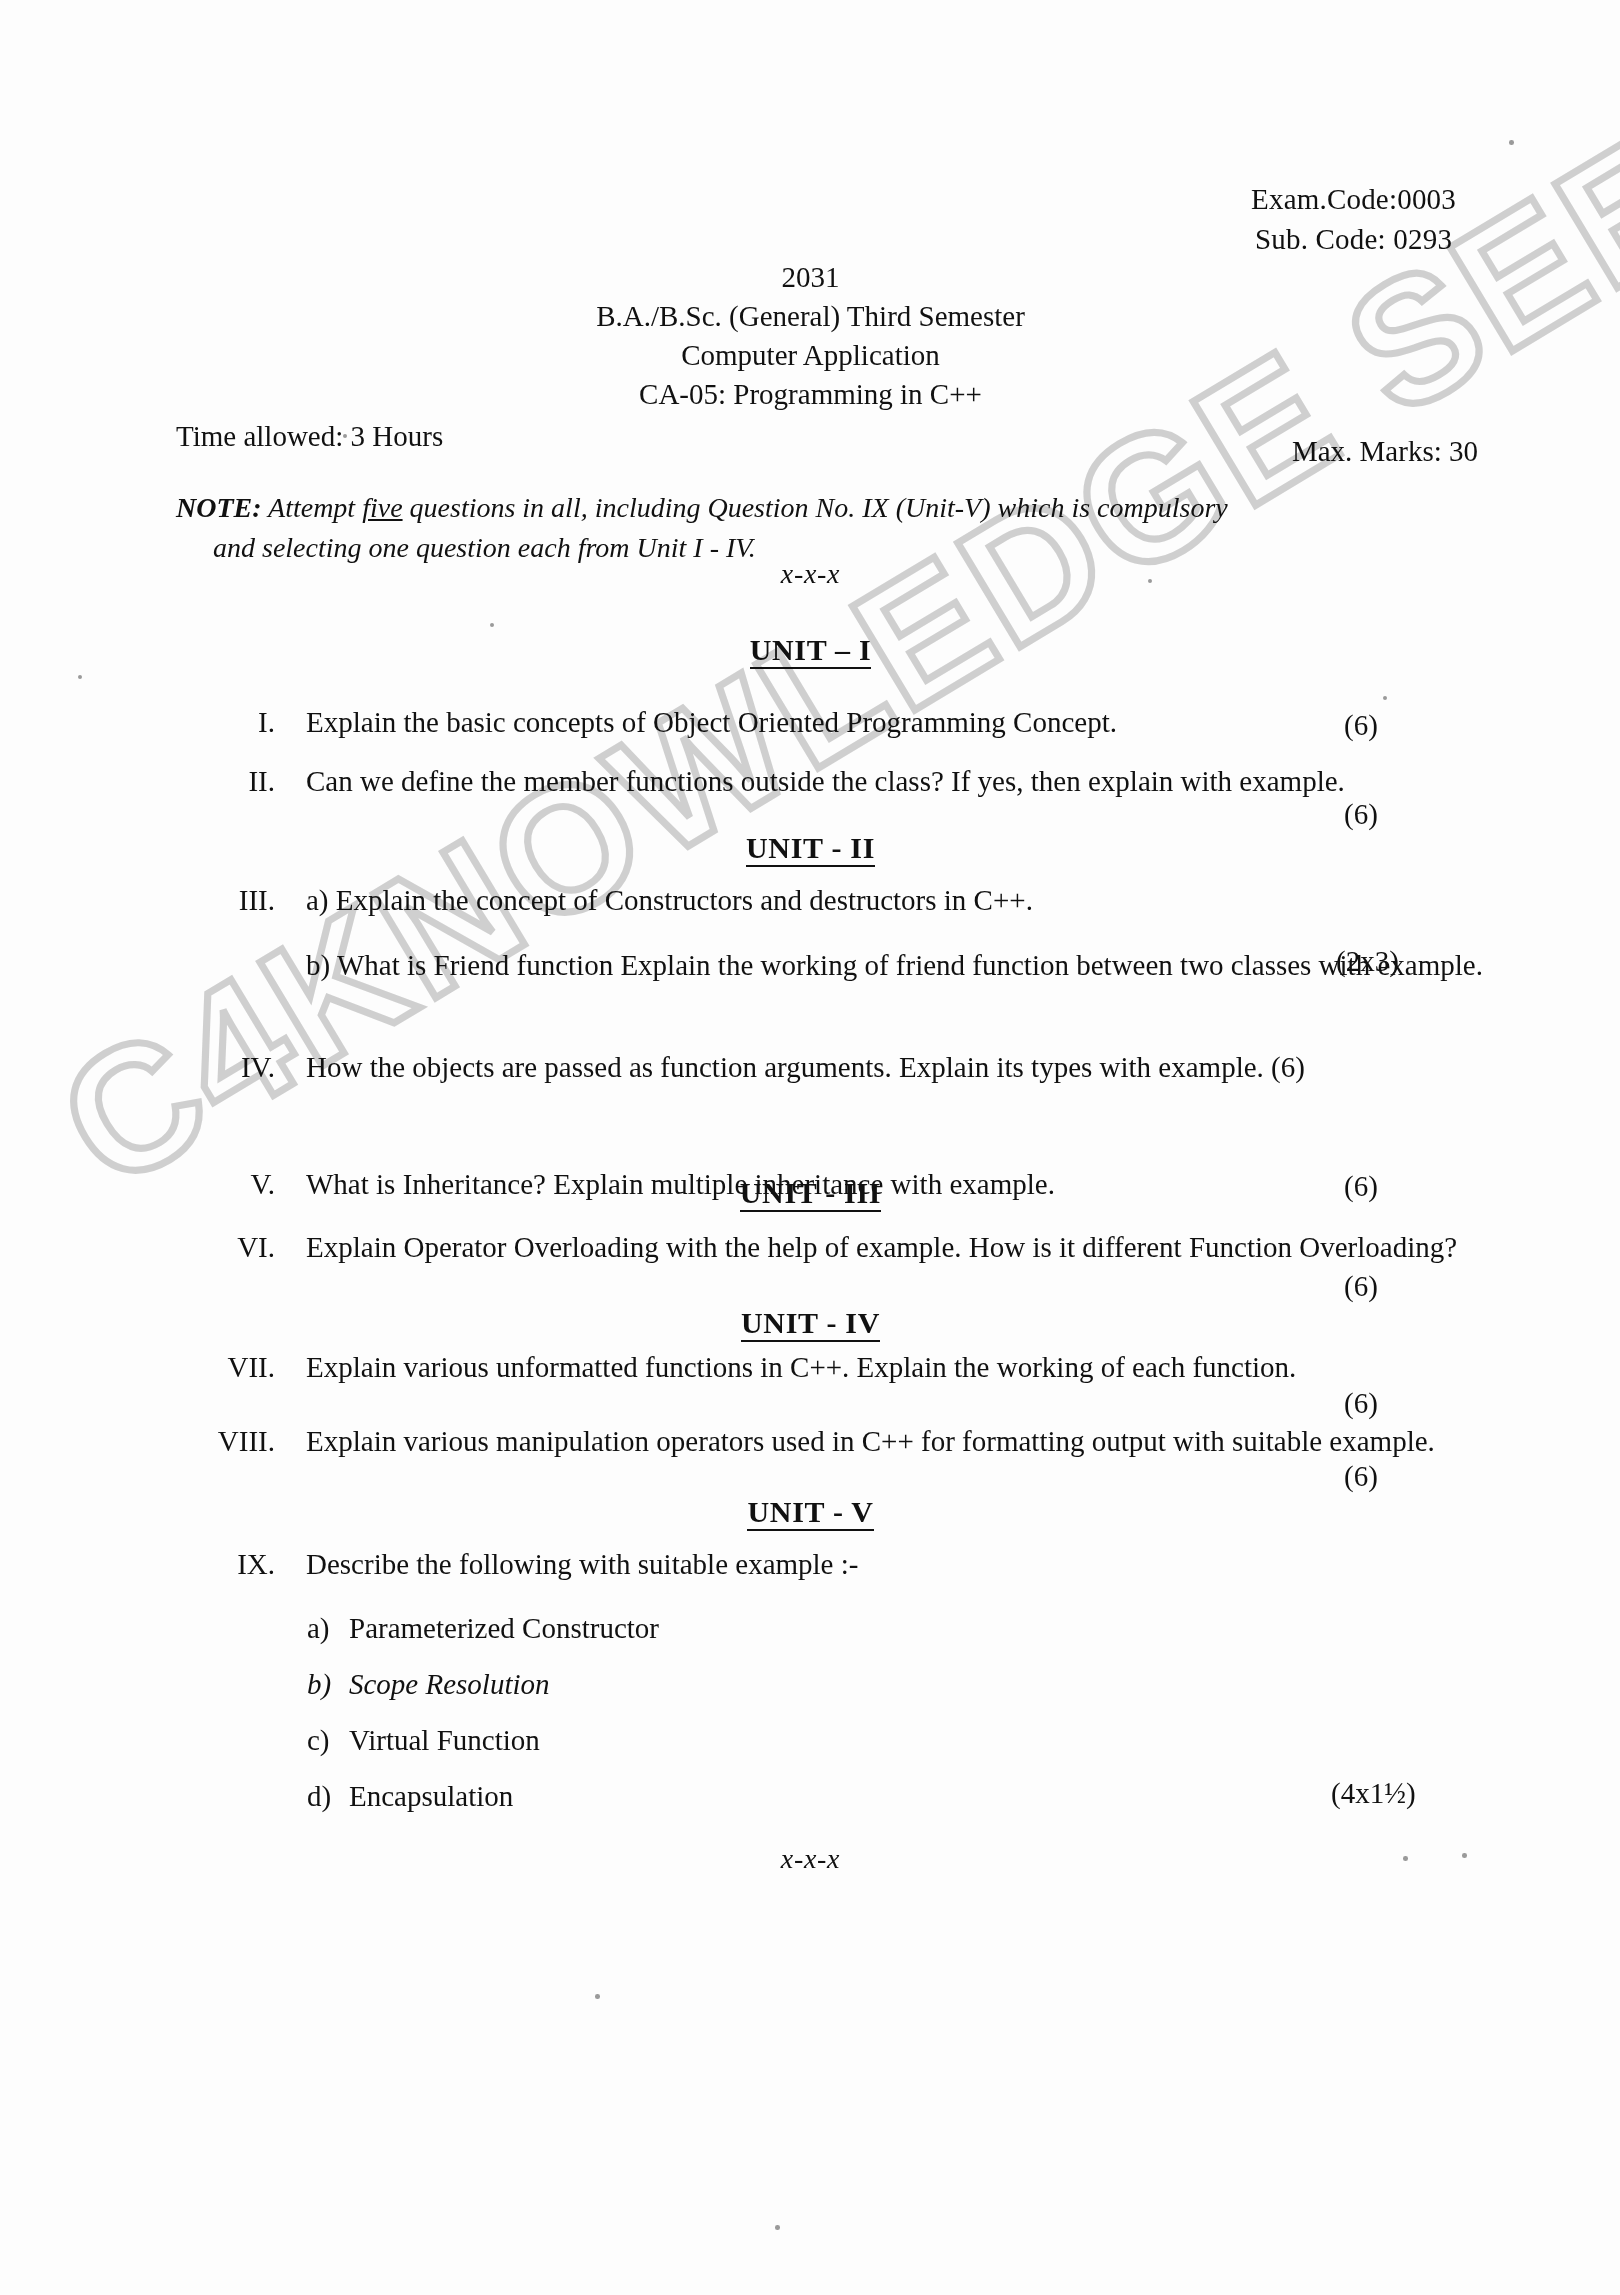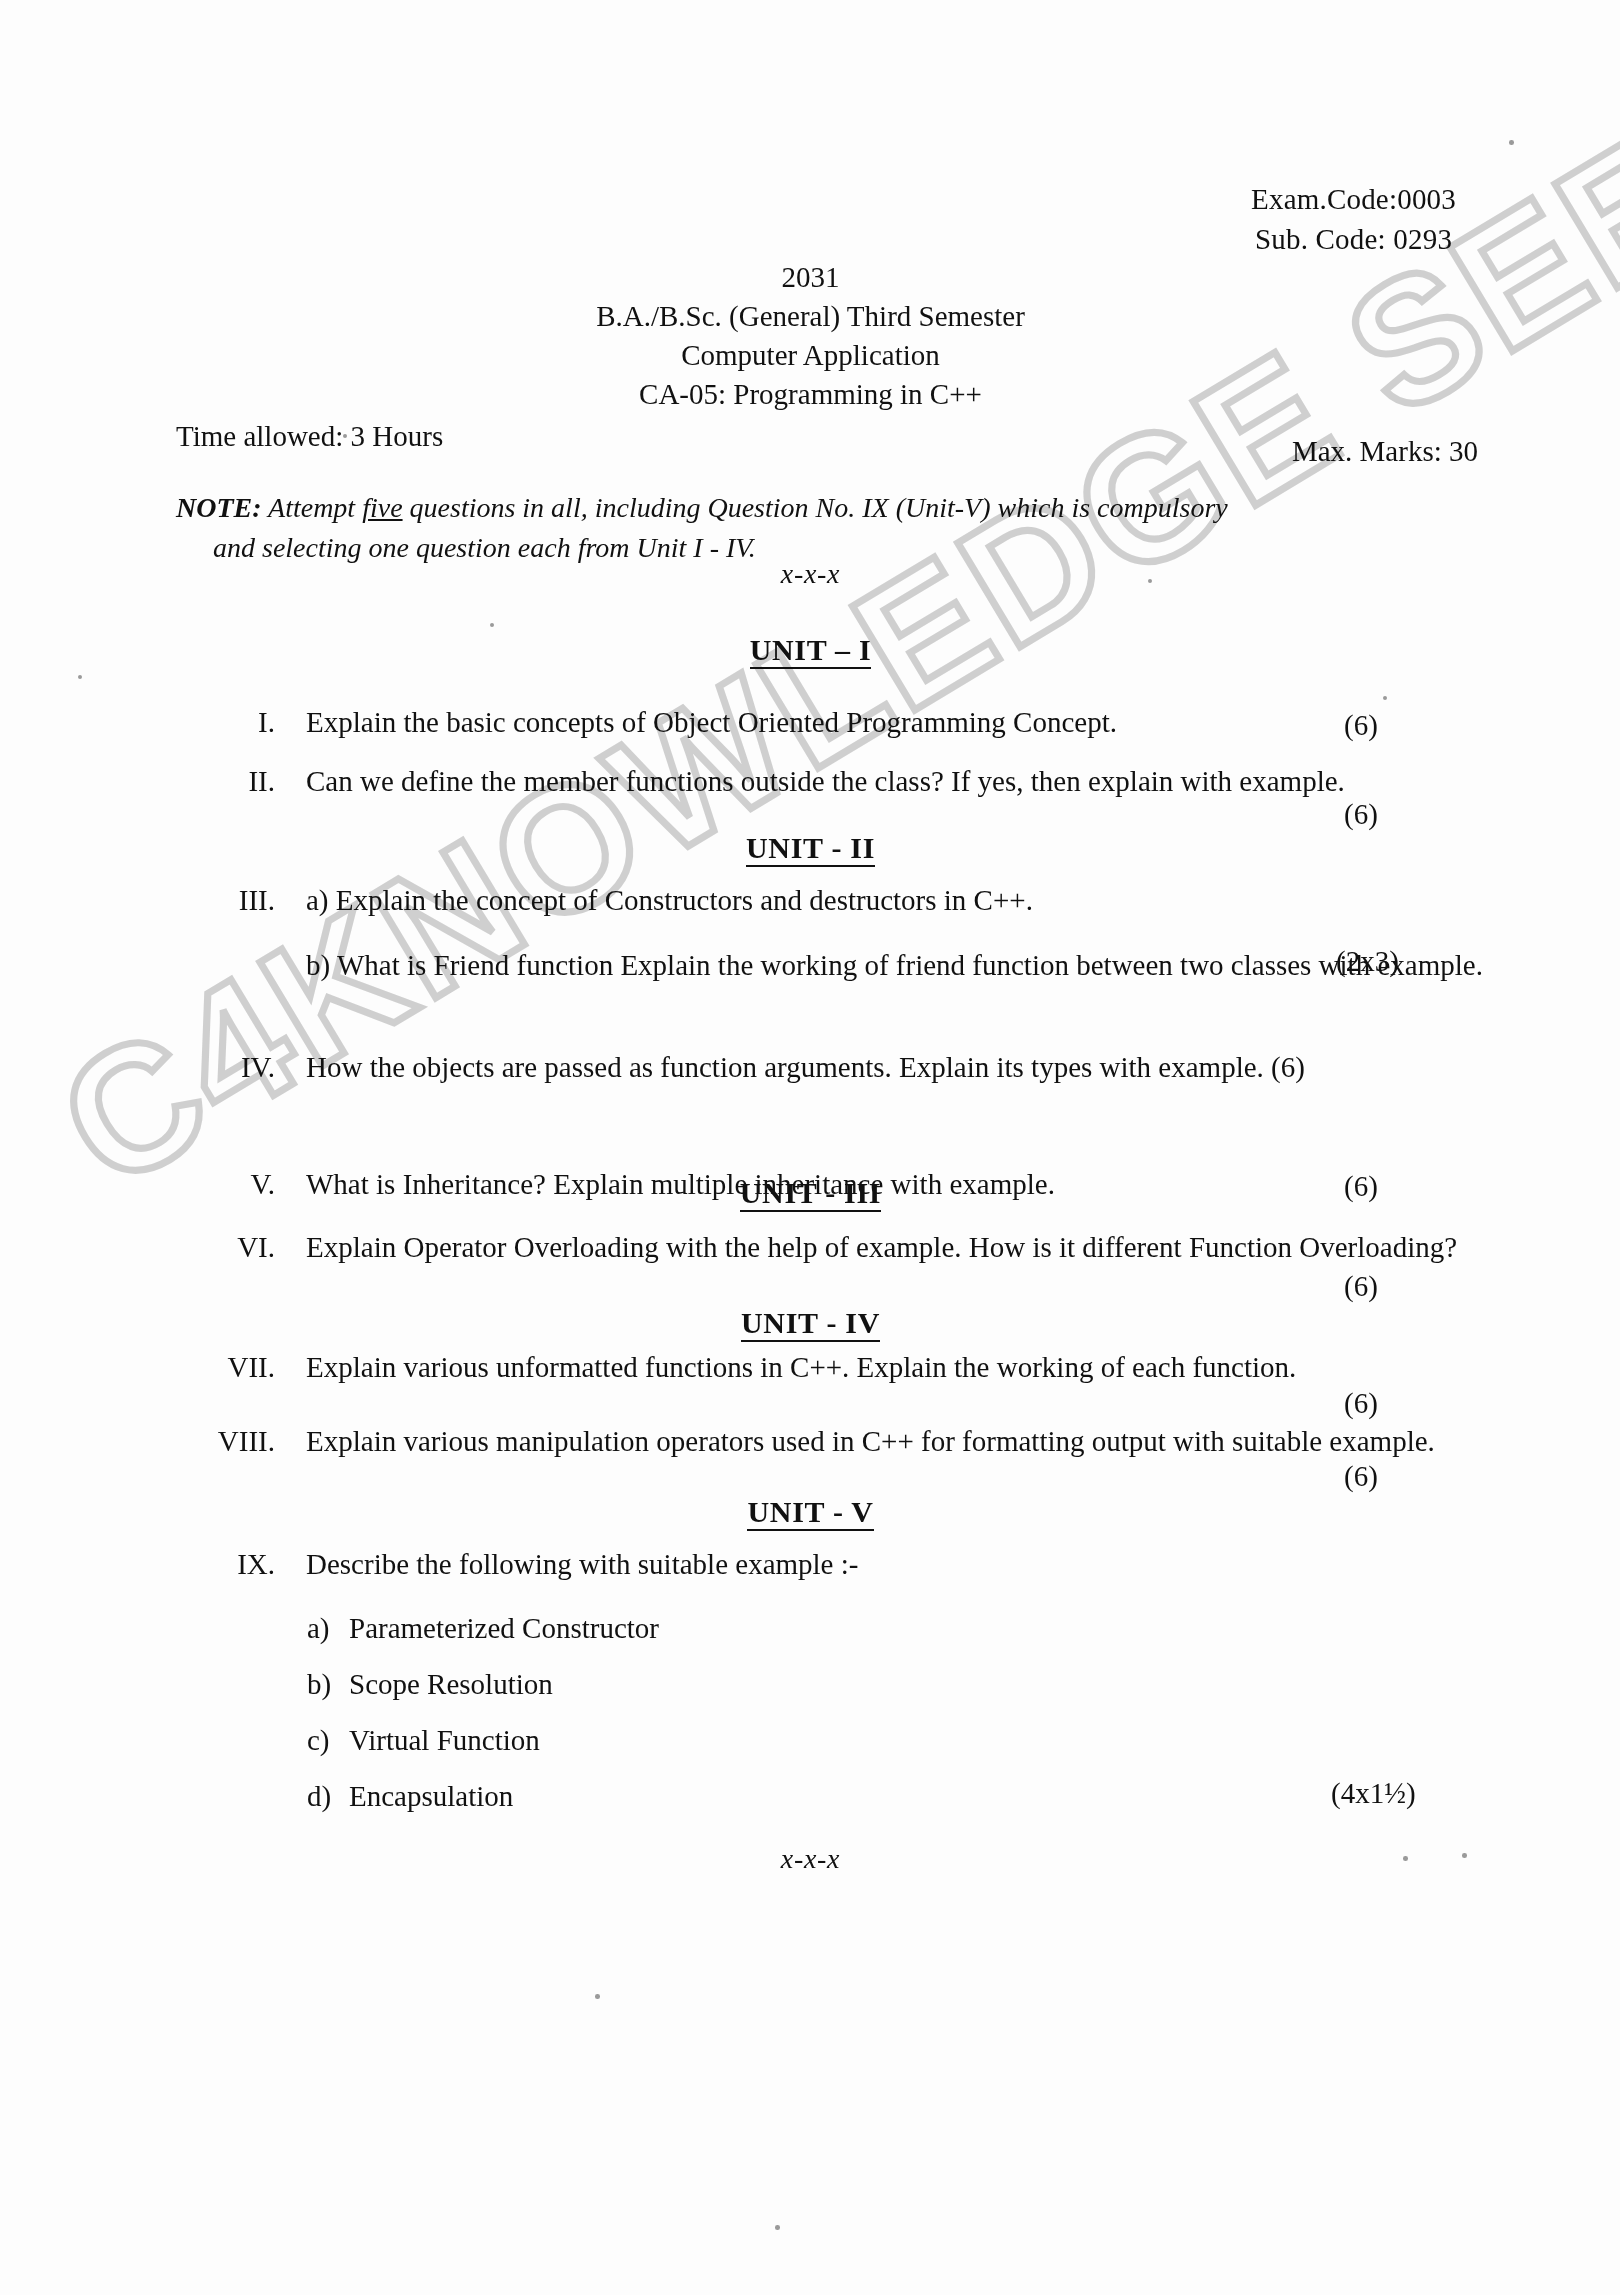--- a/index.html
+++ b/index.html
@@ -276,21 +276,21 @@
     <div class="unit" style="top:1495px;"><span>UNIT - V</span></div>
 
     <div class="q" style="left:176px; right:263px; top:1545px;">
       <span class="rn">IX.</span>
       <div class="body">Describe the following with suitable example :-</div>
     </div>
 
     <div class="sub" style="left:307px; top:1609px;">
       <span class="lbl">a)</span><span>Parameterized Constructor</span>
     </div>
-    <div class="sub" style="left:307px; top:1665px;">
+    <div class="sub" style="left:307px; top:1665px;font-style:italic;">
       <span class="lbl">b)</span><span>Scope Resolution</span>
     </div>
     <div class="sub" style="left:307px; top:1721px;">
       <span class="lbl">c)</span><span>Virtual Function</span>
     </div>
     <div class="sub" style="left:307px; top:1777px;">
       <span class="lbl">d)</span><span>Encapsulation</span>
     </div>
     <div class="marks-right" style="left:1331px; top:1777px;">(4x1½)</div>
 

